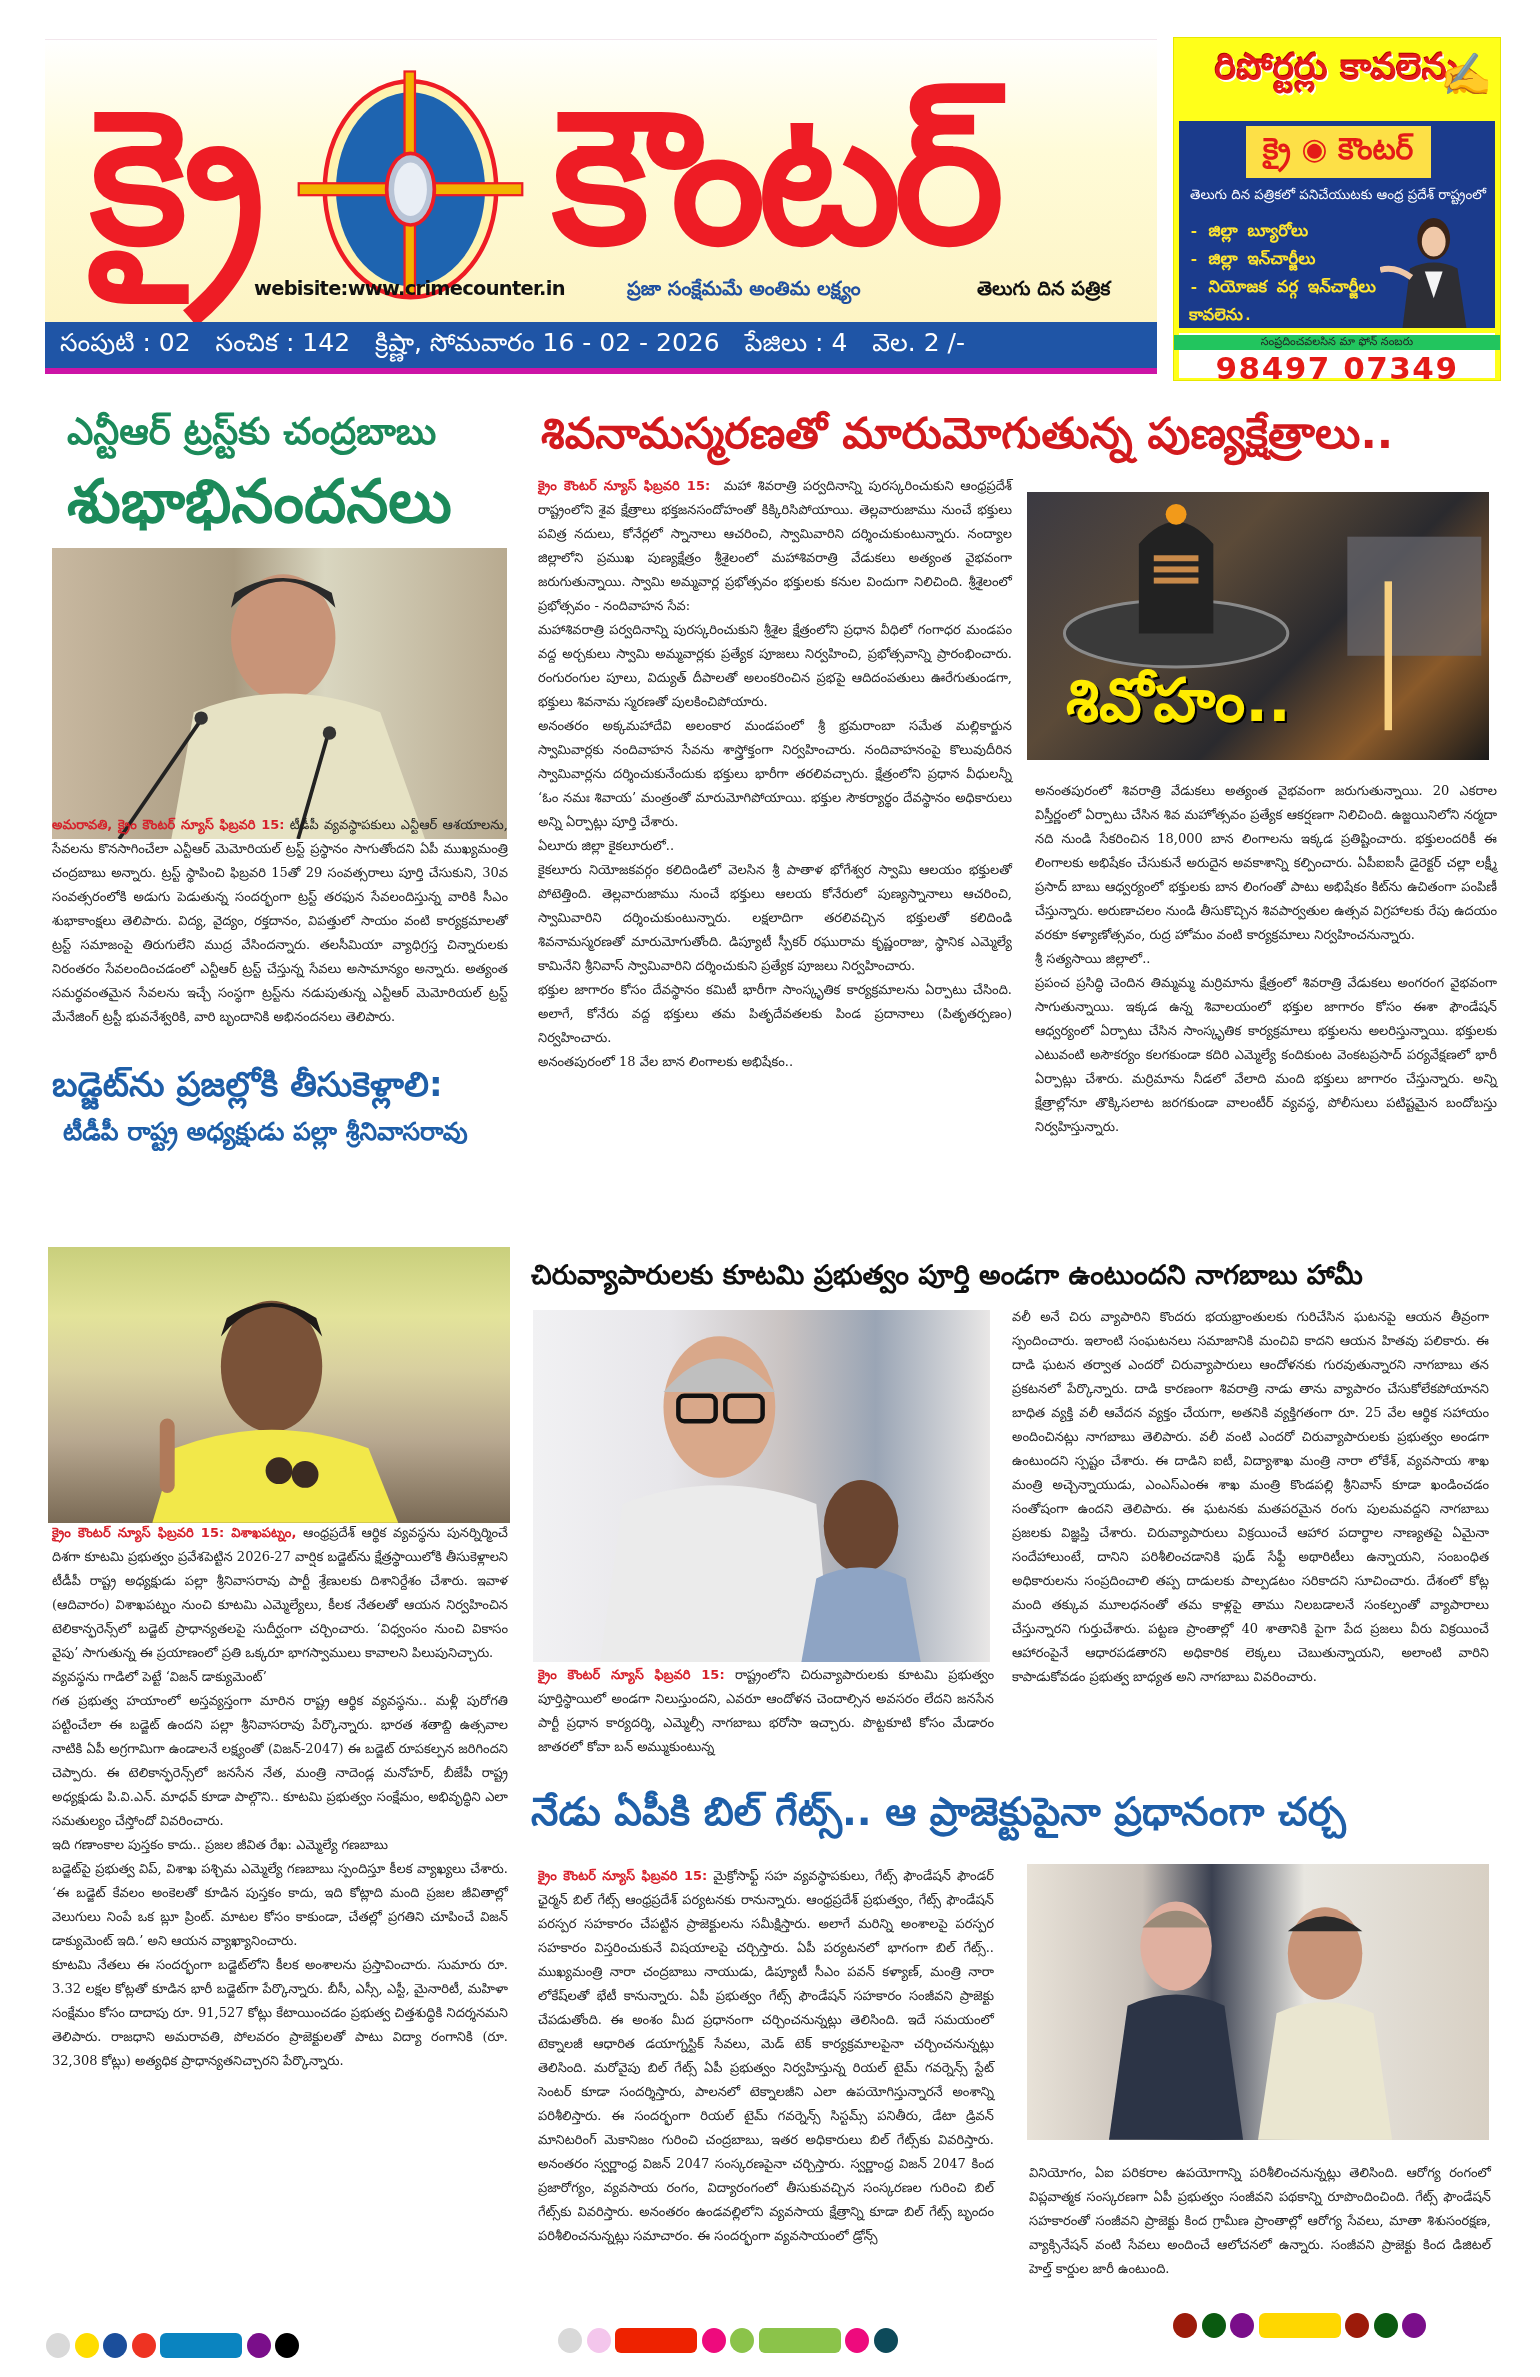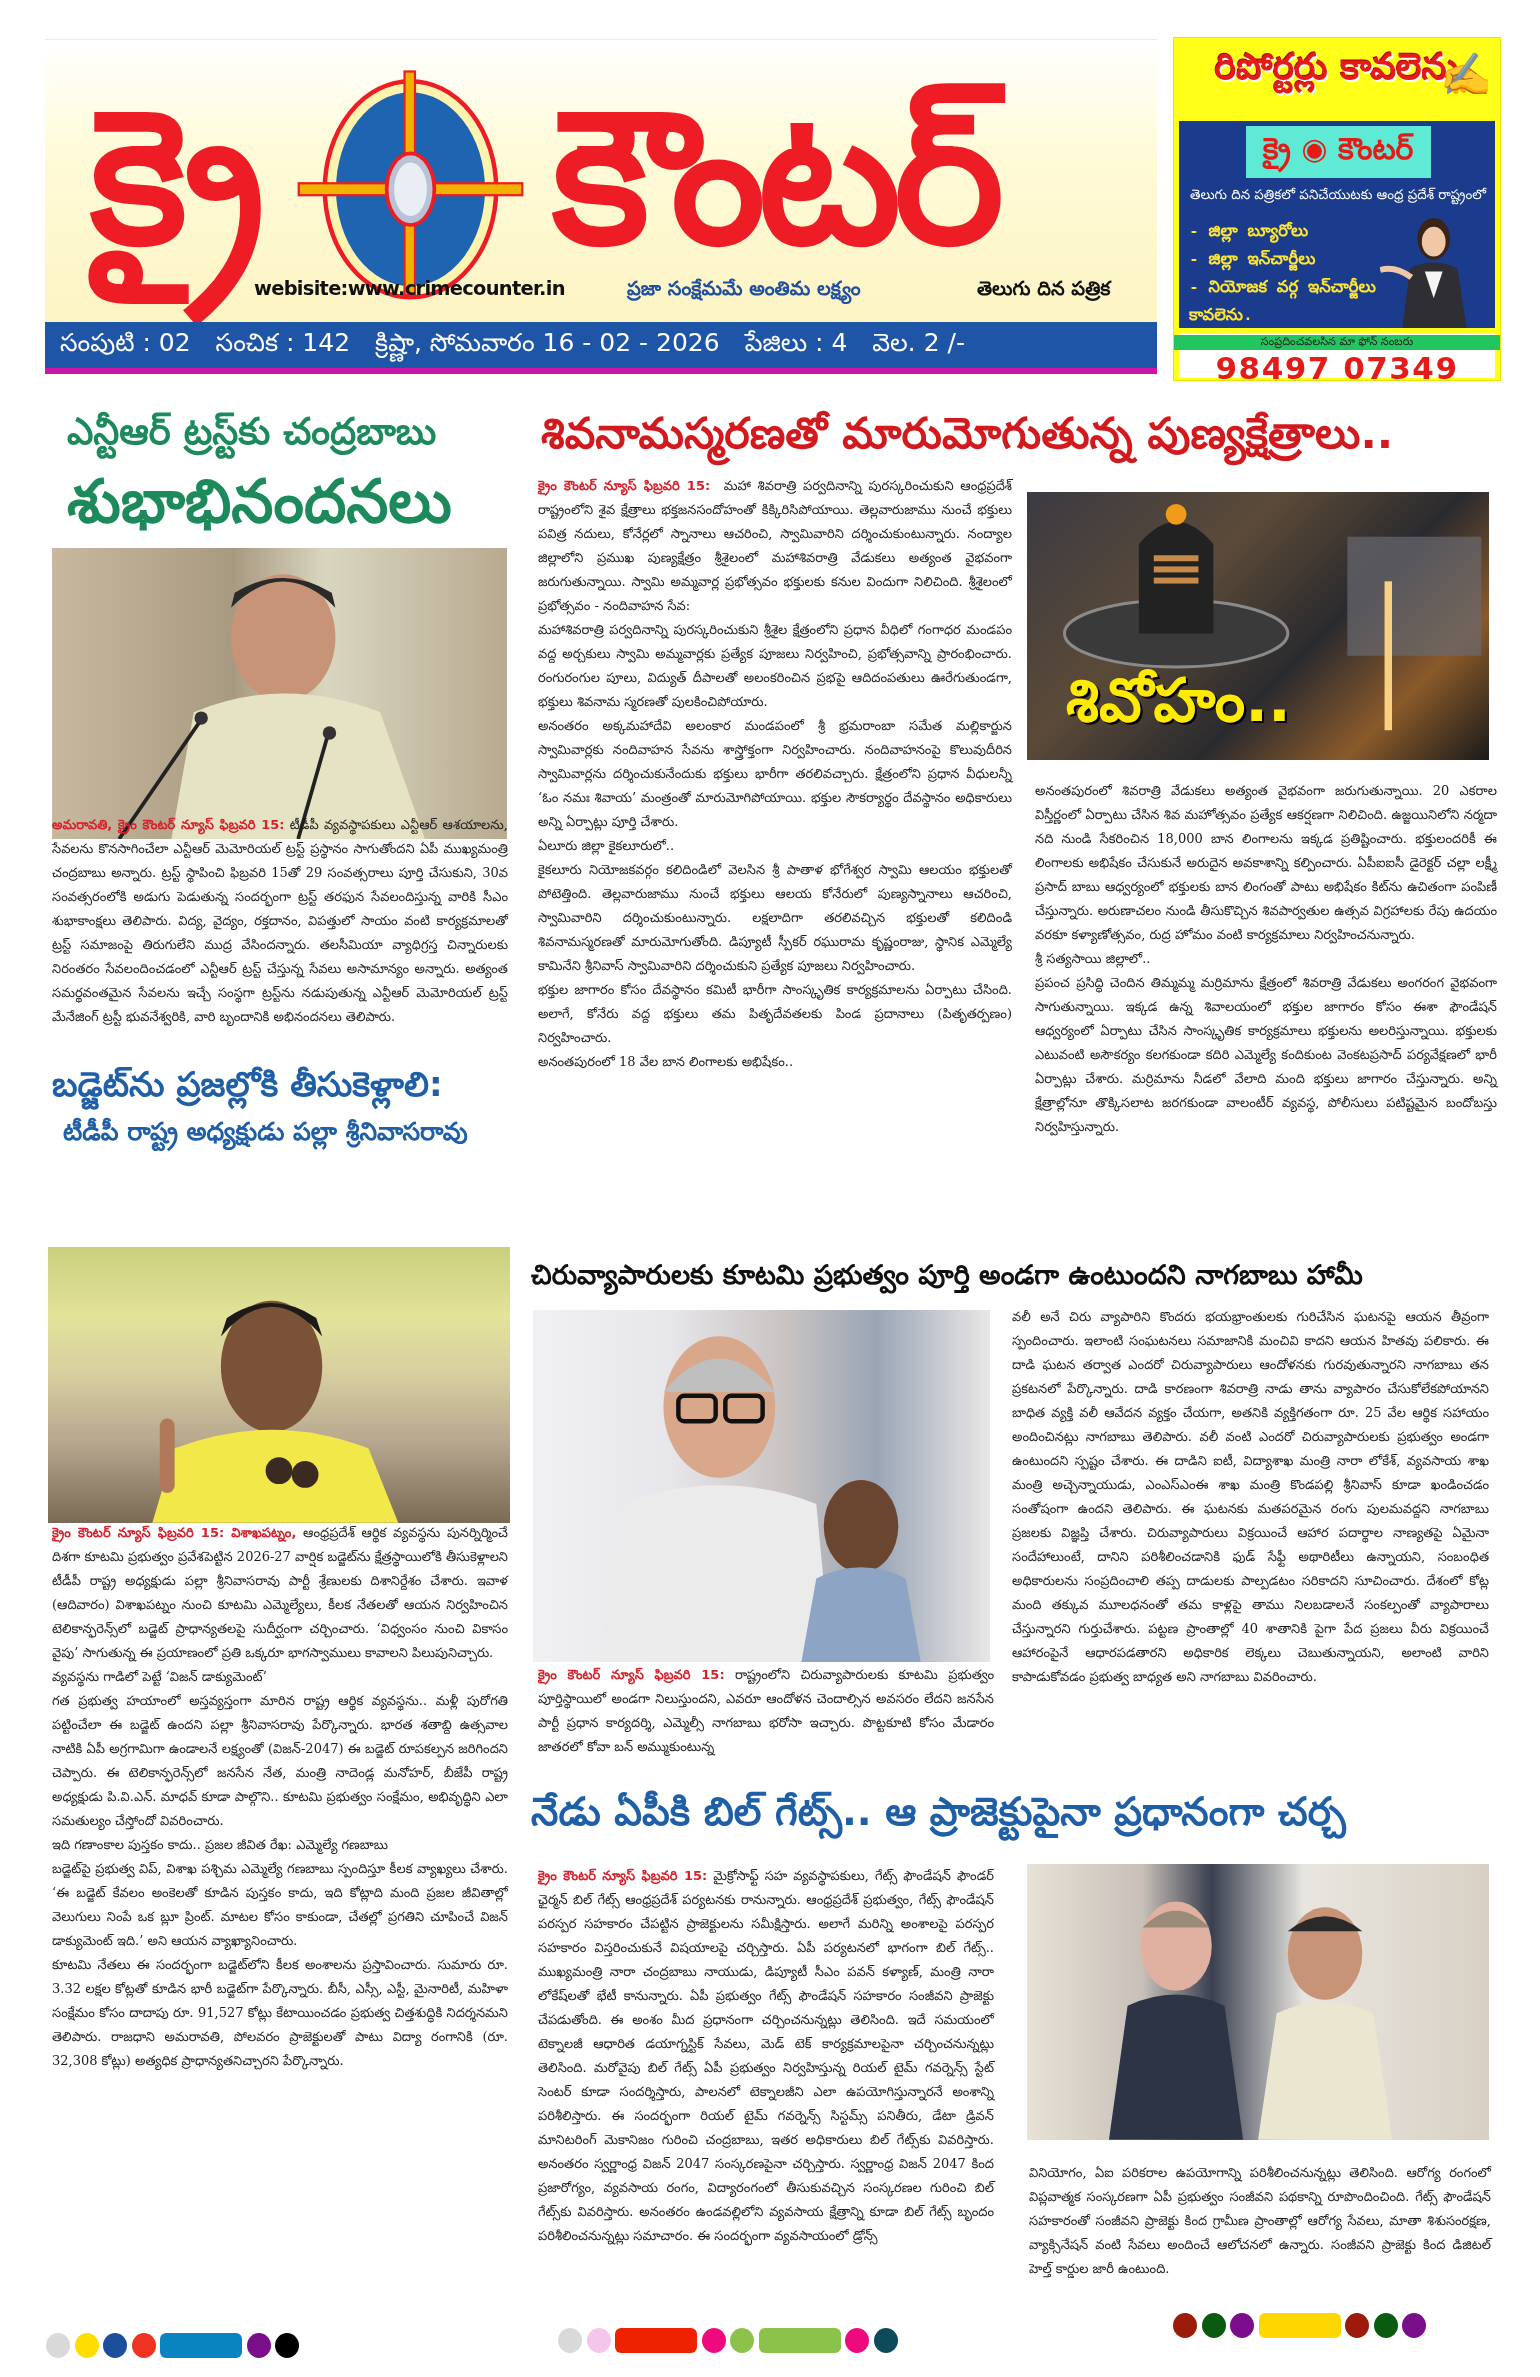--- a/index.html
+++ b/index.html
@@ -22,21 +22,21 @@
   .infobar { position: absolute; left: 45px; top: 322px; width: 1112px; height: 52px; background: #1f55a6;
     border-bottom: 6px solid #cc14a6; color: #fff; font-family: "DejaVu Sans", sans-serif; font-size: 25px;
     display: flex; align-items: center; gap: 25px; padding-left: 15px; white-space: nowrap; }
 
   
   .ad { position: absolute; left: 1173px; top: 37px; width: 328px; height: 344px; background: #ffff1a; border: 1.5px solid #e6e600; }
   .ad-title { position: absolute; left: 0; top: 7.5px; width: 100%; text-align: center; font-family: "DejaVu Sans", sans-serif;
     font-weight: bold; color: #e41b17; font-size: 36px; text-shadow: 1.5px 1.5px 0 #fff, -0.7px -0.7px 0 #a00; }
   .ad-pen { position: absolute; right: 7.5px; top: 12px; font-size: 42px; color: #555; }
   .ad-blue { position: absolute; left: 4.5px; top: 83px; width: 316px; height: 207px; background: #1b3b8c; }
-  .ad-logo { position: absolute; left: 67px; top: 4.5px; width: 185px; height: 52px; background: #5eead4;
+  .ad-logo { position: absolute; left: 67px; top: 4.5px; width: 185px; height: 52px; background: #fde047;
     font-family: "DejaVu Sans", sans-serif; color: #e41b17; font-weight: bold; font-size: 30px; display: flex; align-items: center; justify-content: center; gap: 4.5px; }
   .ad-line { position: absolute; left: 3px; top: 66px; width: 313px; color: #fff; font-family: "DejaVu Sans", sans-serif; font-size: 13.4px; text-align: center; white-space: nowrap; }
   .ad-list { position: absolute; left: 10.4px; top: 97px; color: #ffe633; font-family: Liberation Mono, monospace; font-weight: bold; font-size: 16.4px; line-height: 28px; }
   .ad-woman { position: absolute; right: 18px; top: 88px; width: 97px; height: 119px; }
   .ad-contact-label { position: absolute; left: 0; top: 297px; width: 100%; text-align: center; font-family: "DejaVu Sans", sans-serif; font-size: 11.2px; color: #222; background: #22c55e; }
   .ad-phone-wrap { position: absolute; left: 4.5px; top: 295px; width: 316px; height: 45px; background: #fff; }
   .ad-phone { position: absolute; left: 0; top: 312px; width: 100%; text-align: center; font-family: "DejaVu Sans", sans-serif;
     font-weight: bold; color: #e41b17; font-size: 31px; letter-spacing: 1.5px; }
 
   

